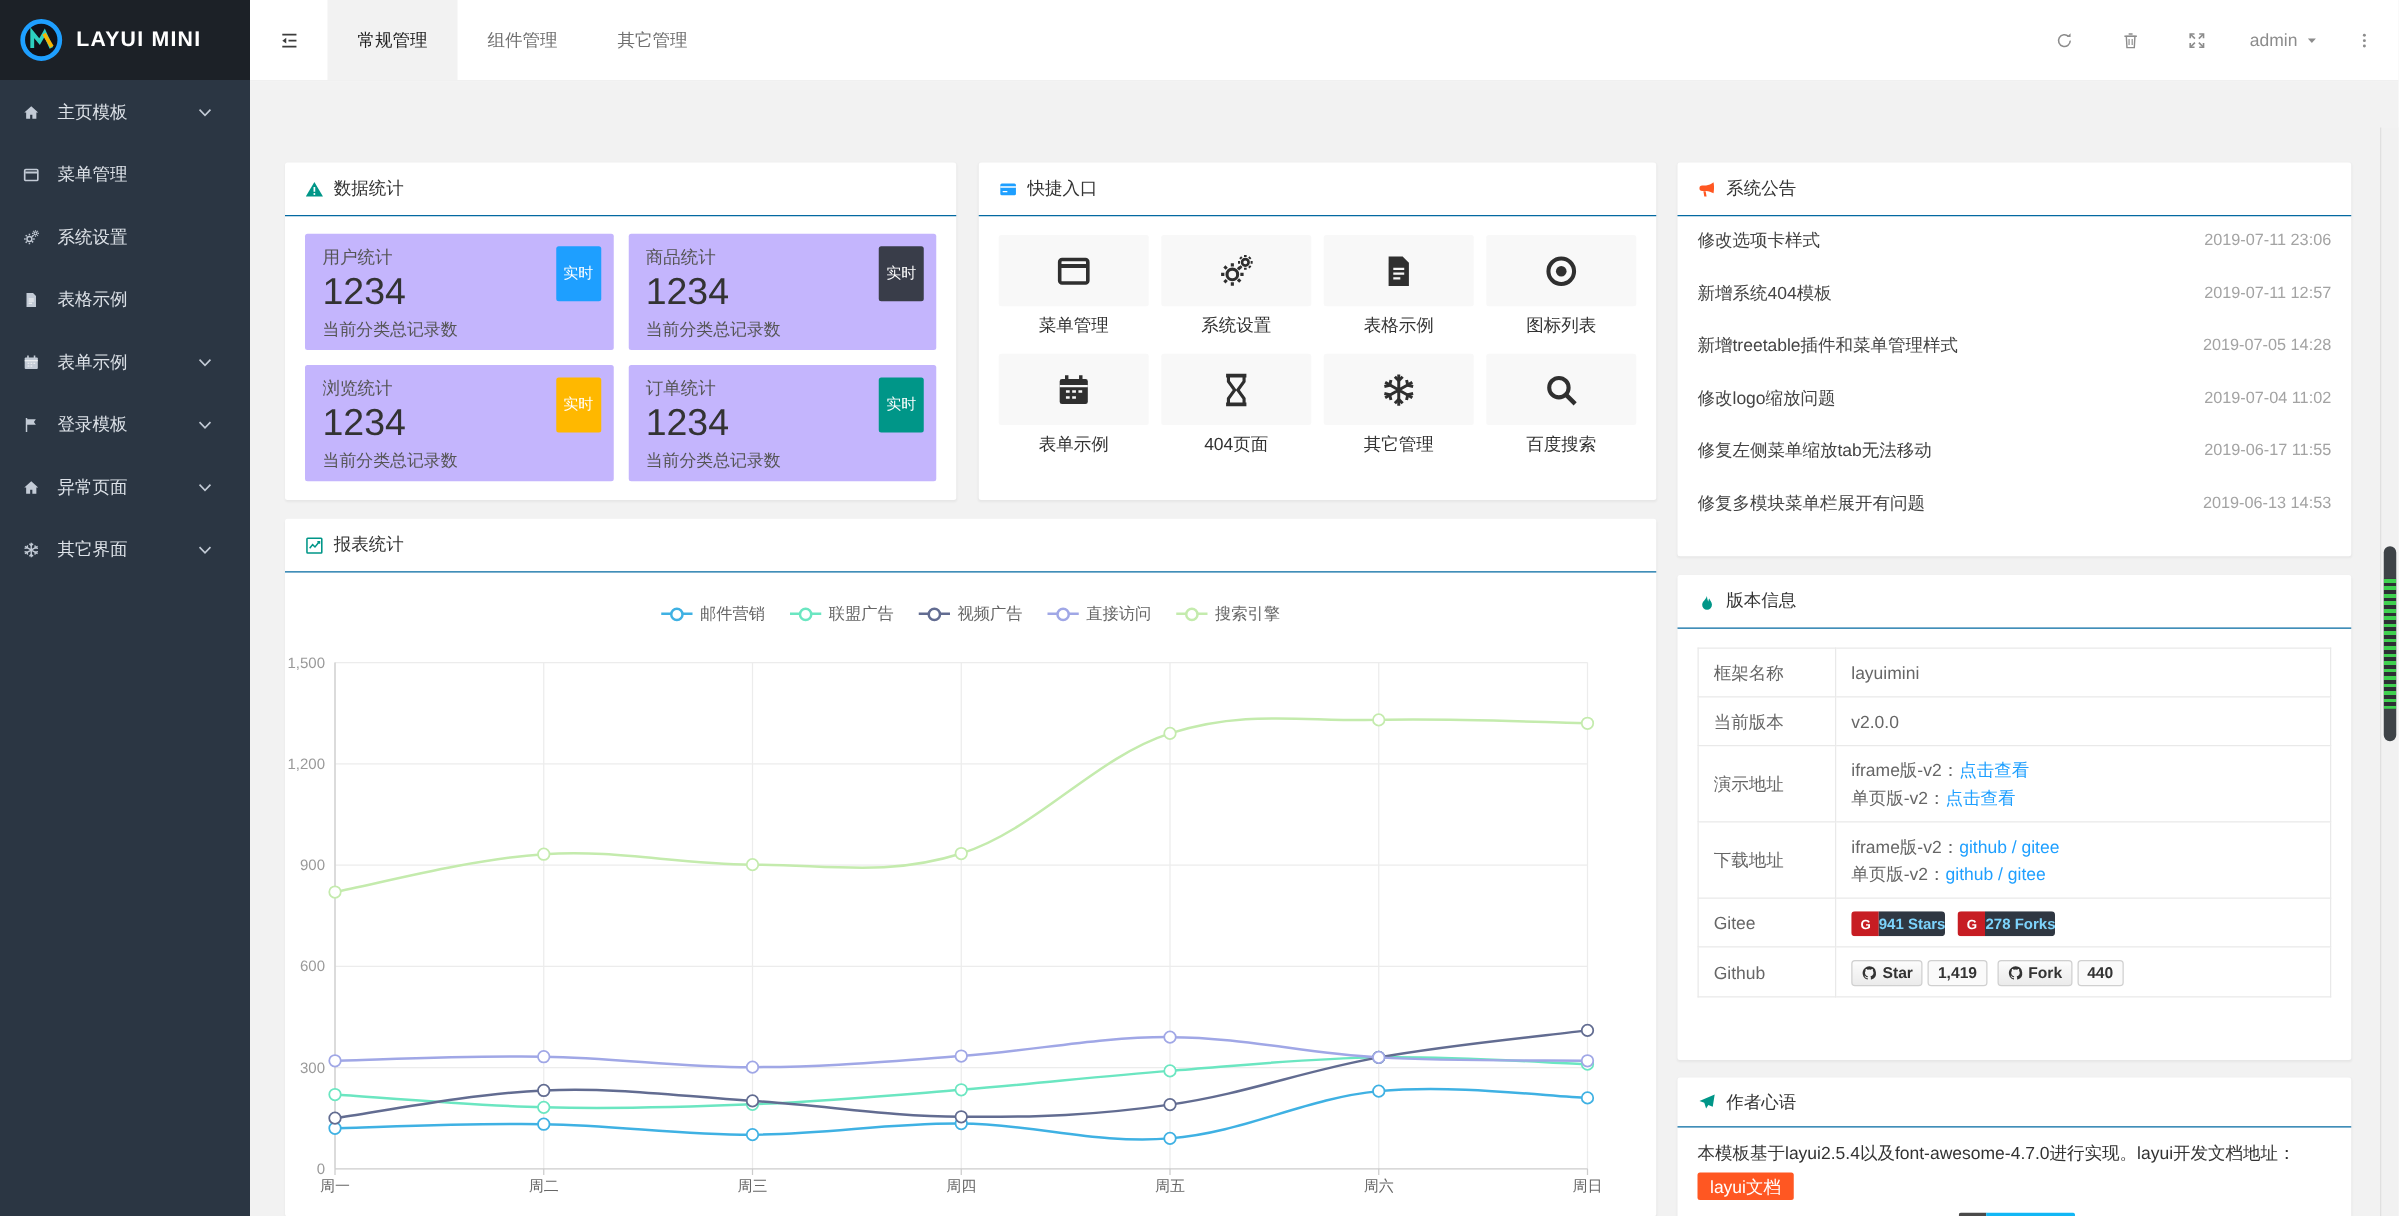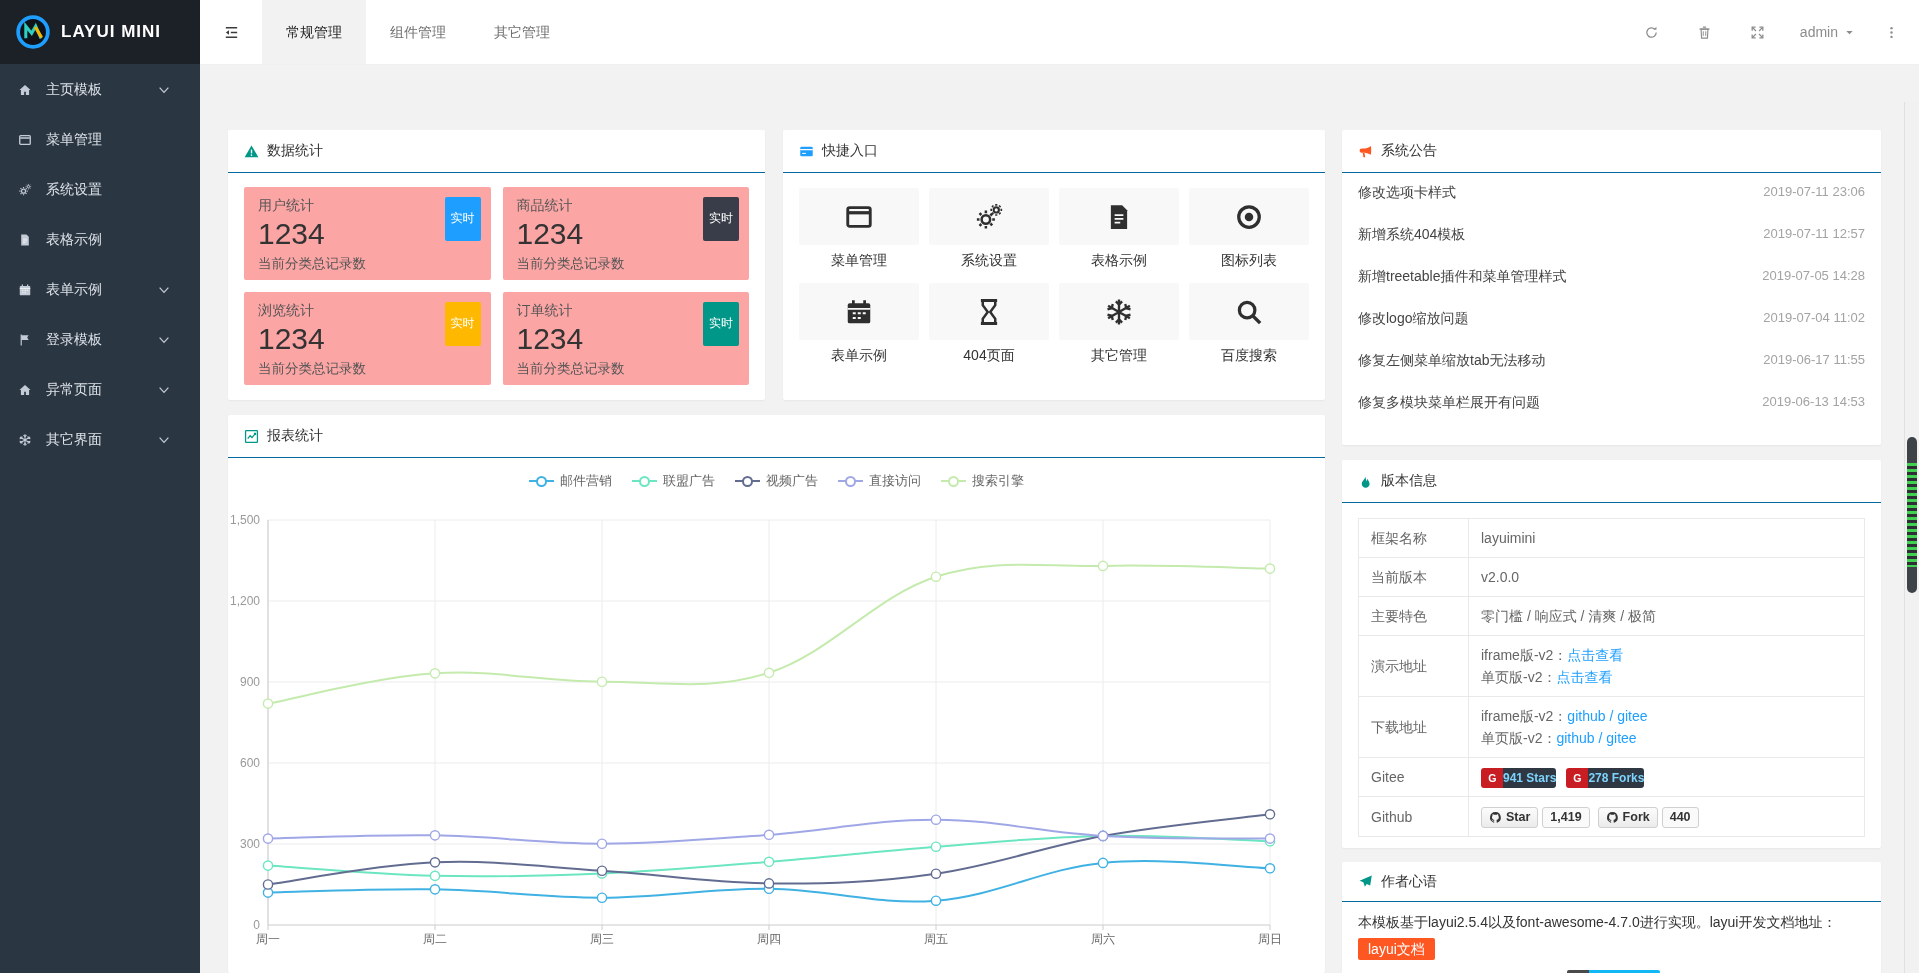--- a/index.html
+++ b/index.html
@@ -38,35 +38,35 @@
   .tab-home{position:absolute;left:37px;top:0;width:115px;height:38px;display:flex;align-items:center;justify-content:center;gap:9px;border-right:1px solid #eee;color:#444;cursor:pointer}
   .tab-dot{width:10px;height:10px;border-radius:50%;background:#1E9FFF}
 
   
   .card{position:absolute;background:#fff;border-radius:2px;box-shadow:0 1px 2px rgba(0,0,0,.05)}
   .card-head{height:43px;display:flex;align-items:center;gap:8px;padding:0 16px;border-bottom:1px solid #0369a1;font-size:14px;color:#333;box-sizing:border-box}
   .card-head .icn{font-size:15px}
 
   #panel-stats{left:228px;top:130px;width:537px;height:270px}
   .stats-grid{display:grid;grid-template-columns:1fr 1fr;gap:12px;padding:14px 16px}
-  .stat-card{position:relative;background:#fca5a5;height:93px;padding:10px 14px;box-sizing:border-box;border-radius:2px;cursor:pointer}
+  .stat-card{position:relative;background:#c4b5fd;height:93px;padding:10px 14px;box-sizing:border-box;border-radius:2px;cursor:pointer}
   .st-label{font-size:14px;color:#555}
   .st-value{font-size:30px;color:#333;margin-top:2px;line-height:1.15}
   .st-desc{font-size:13.5px;color:#555;margin-top:3px}
   .st-badge{position:absolute;top:10px;right:10px;color:#fff;font-size:12px;padding:14px 6px;border-radius:2px;line-height:1.3}
 
   #panel-quick{left:783px;top:130px;width:542px;height:270px}
   .quick-grid{display:grid;grid-template-columns:repeat(4,1fr);column-gap:10px;row-gap:13px;padding:15px 16px}
   .q-item{cursor:pointer}
   .q-box{height:57px;background:#f8f8f8;display:flex;align-items:center;justify-content:center;color:#2f2f2f;border-radius:2px}
   .q-box .icn{font-size:30px}
   .q-label{text-align:center;margin-top:7px;font-size:14px;color:#333}
 
   #panel-report{left:228px;top:415px;width:1097px;height:558px}
-  .legend{display:flex;justify-content:center;gap:20px;margin-top:13px;height:20px;align-items:center}
+  .legend{display:flex;justify-content:center;gap:20px;margin-top:23px;height:20px;align-items:center}
   .lg-item{display:flex;align-items:center;gap:6px;cursor:pointer}
   .lg-mark{position:relative;width:25px;height:11px;display:inline-block}
   .lg-line{position:absolute;left:0;right:0;top:4.5px;height:2px;background:currentColor}
   .lg-dot{position:absolute;left:7px;top:0;width:7px;height:7px;border:2px solid currentColor;border-radius:50%;background:#fff}
   .lg-txt{font-size:13px;color:#666}
   #chart-svg{display:block;margin-top:4px}
 
   #panel-ann{left:1342px;top:130px;width:539px;height:315px}
   .ann-list{padding:11px 16px}
   .ann-row{height:42px;display:flex;align-items:flex-start;justify-content:space-between;cursor:pointer}
@@ -620,24 +620,20 @@
       <tbody>
           <tr>
         <td class="v-label">框架名称</td>
         <td>layuimini</td>
       </tr>
       <tr>
         <td class="v-label">当前版本</td>
         <td>v2.0.0</td>
       </tr>
       <tr>
-        <td class="v-label">主要特色</td>
-        <td>零门槛 / 响应式 / 清爽 / 极简</td>
-      </tr>
-      <tr>
         <td class="v-label">演示地址</td>
         <td>
           <div><span>iframe版-v2：</span><span class="link">点击查看</span></div>
           <div><span>单页版-v2：</span><span class="link">点击查看</span></div>
         </td>
       </tr>
       <tr>
         <td class="v-label">下载地址</td>
         <td>
           <div><span>iframe版-v2：</span><span class="link">github</span><span class="link"> / </span><span class="link">gitee</span></div>

